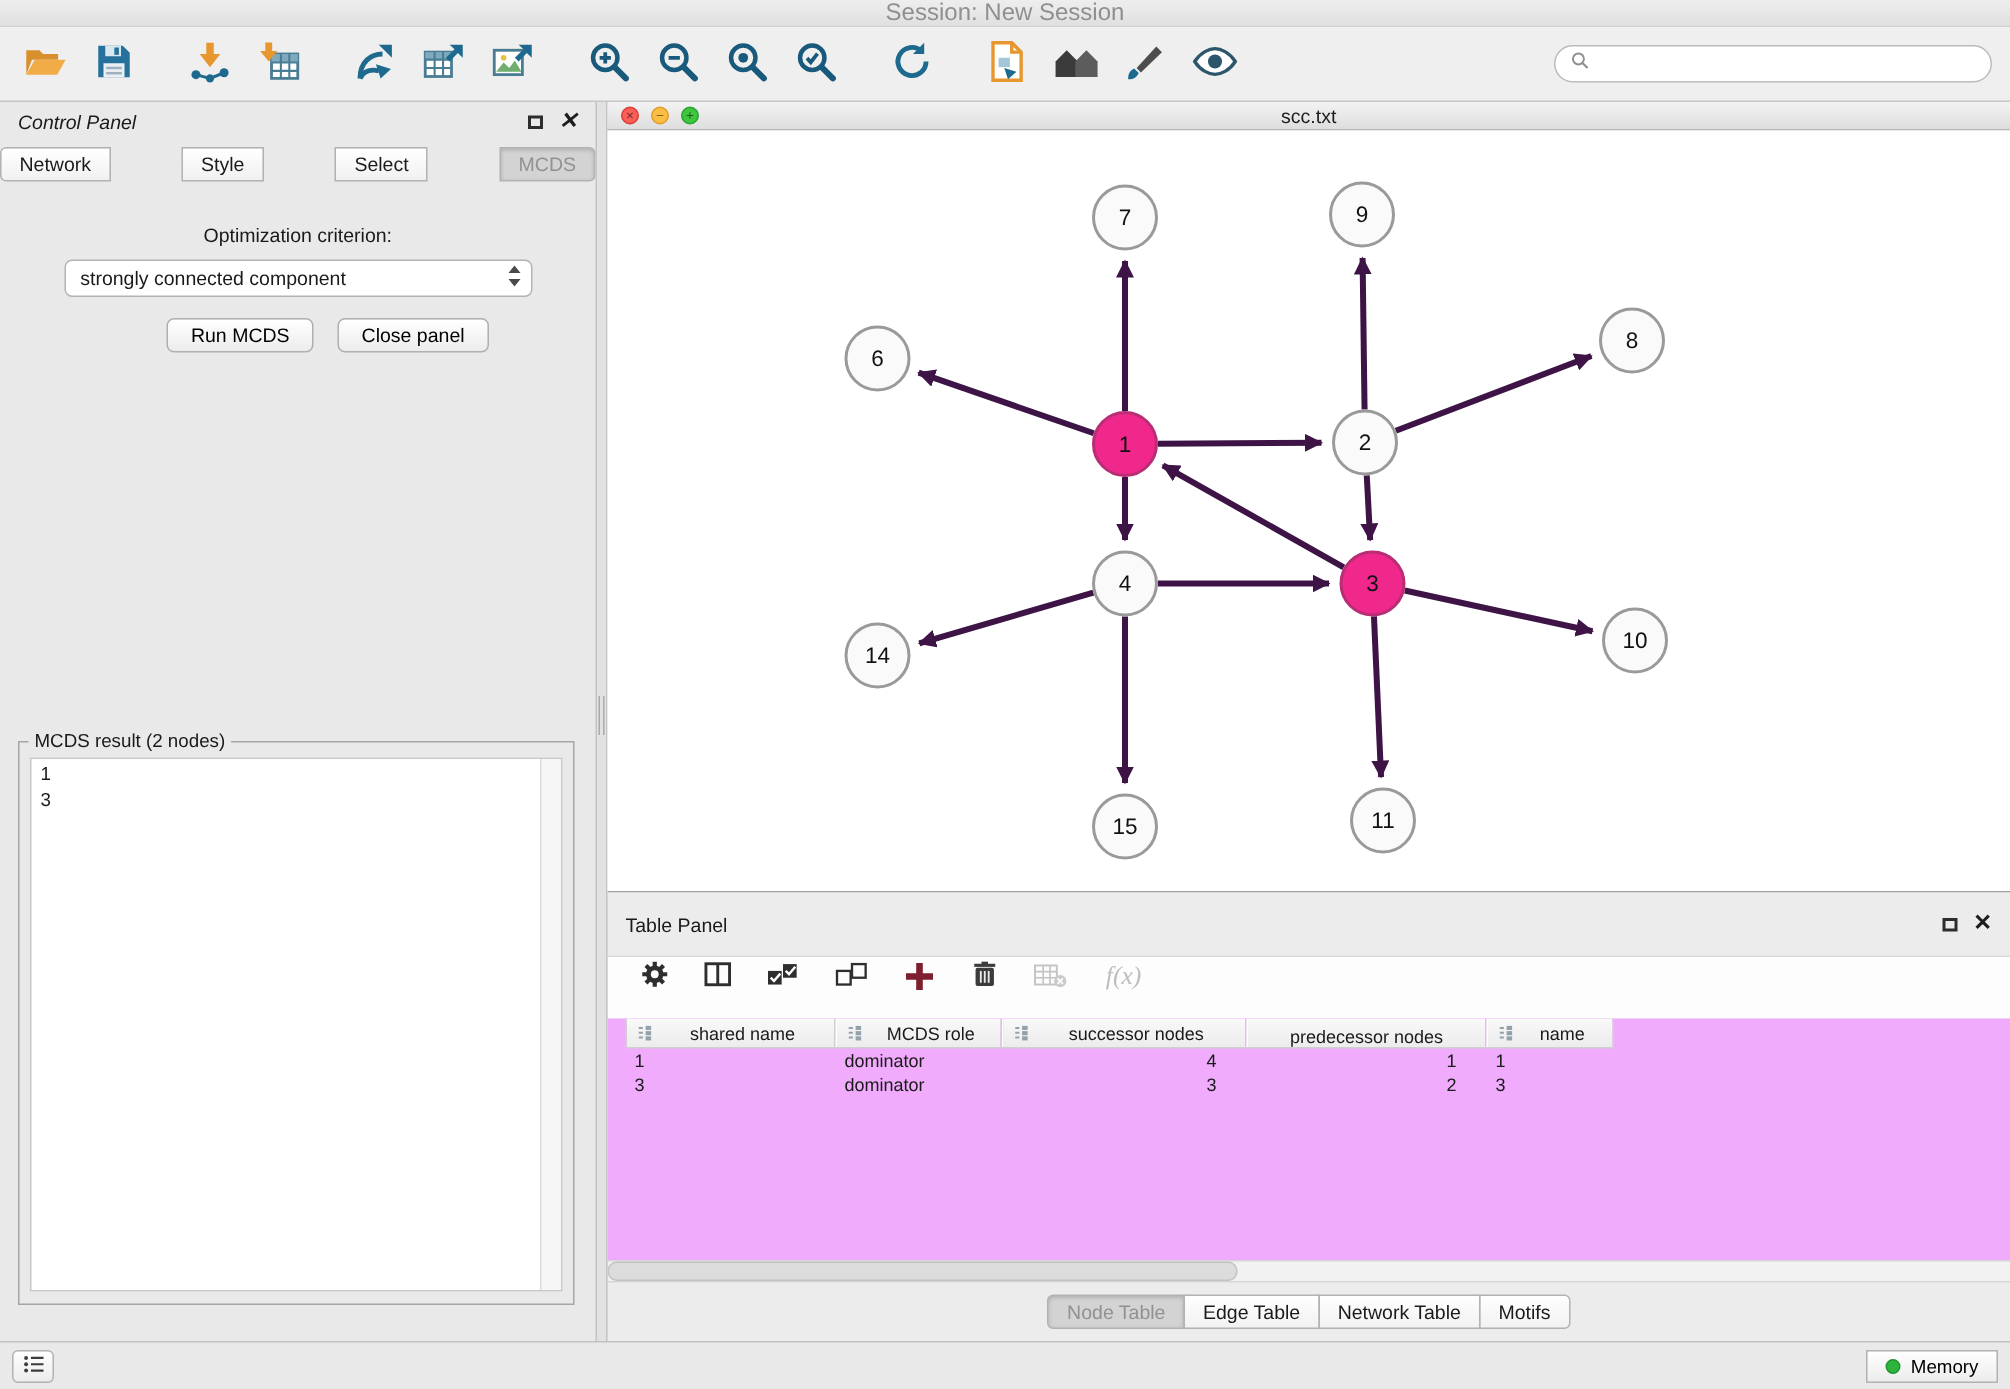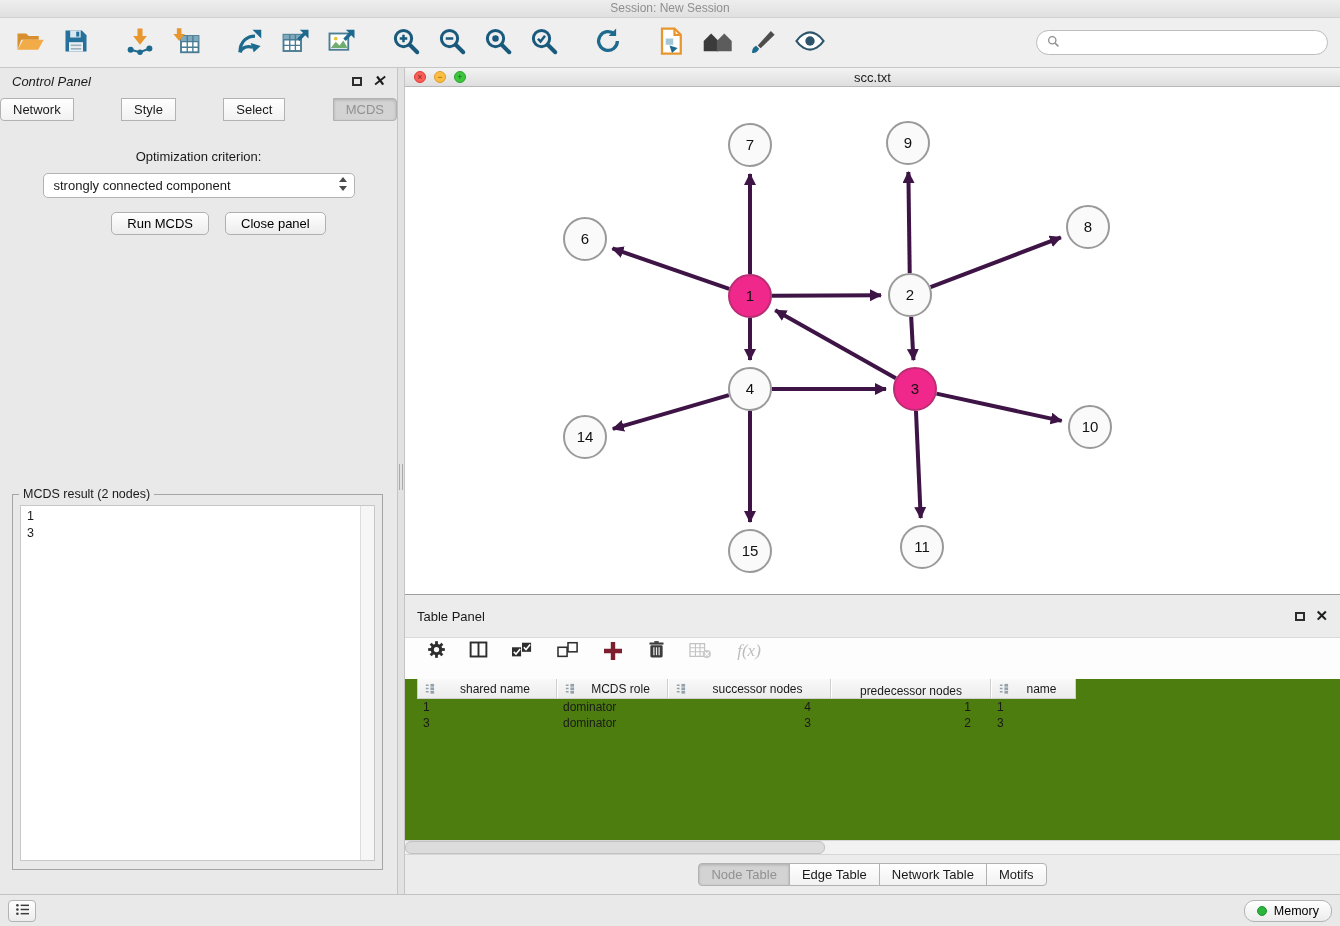--- a/index.html
+++ b/index.html
@@ -1,21 +1,21 @@
 <!DOCTYPE html>
 <html><head>
 <meta charset="utf-8">
 <style>
   * { box-sizing: border-box; margin: 0; padding: 0; }
   html, body { width: 1340px; height: 926px; overflow: hidden;
     font-family: "Liberation Sans", sans-serif; background: #ececec; color: #1a1a1a; }
 
   
   .titlebar { height: 18px; background: linear-gradient(#eee, #e0e0e0);
-    border-bottom: 1px solid #d2d2d2; text-align: center; font-size: 12px;
+    border-bottom: 1px solid #d2d2d2; text-align: center; font-size: 16px;
     color: #8f8f8f; line-height: 17px; }
 
   
   .toolbar { height: 50px; background: #efefef; border-bottom: 1px solid #c6c6c6;
     display: flex; align-items: center; padding: 0 12px; }
   .tgroup { display: flex; align-items: center; gap: 10px; margin-right: 28px; }
   .tbtn { width: 36px; height: 36px; display: flex; align-items: center;
     justify-content: center; background: transparent; border: none; }
   .search { margin-left: auto; width: 292px; height: 25px; background: #fff;
     border: 1px solid #bcbcbc; border-radius: 13px; display: flex;
@@ -81,21 +81,21 @@
   .nw-canvas svg { position: absolute; inset: 0; width: 100%; height: 100%; }
 
   
   .table-panel { flex: 1; background: #ececec; display: flex; flex-direction: column; }
   .tp-header { height: 42px; display: flex; align-items: center; padding: 0 12px;
     font-size: 13px; }
   .tp-toolbar { height: 42px; background: #fdfdfd; border-top: 1px solid #d9d9d9;
     display: flex; align-items: flex-start; gap: 16px; padding: 0 18px; }
   .fx { font-family: "Liberation Serif", serif; font-style: italic;
     font-size: 17px; color: #bdbdbd; }
-  .tp-table { flex: 1; background: #4d7c0f; overflow: hidden; }
+  .tp-table { flex: 1; background: #f0abfc; overflow: hidden; }
   .thead { display: flex; height: 20px; margin-left: 12px;
     border-bottom: 1px solid #cfcfcf; width: fit-content; }
   .th { display: flex; align-items: center; gap: 5px; padding: 0 6px;
     font-size: 12px; background: linear-gradient(#f9f9f9,#ececec);
     border-right: 1px solid #cfcfcf; border-left: 1px solid #fff; }
   .th:first-child { border-left: 1px solid #cfcfcf; }
   .th span { flex: 1; text-align: center; }
   .trow { display: flex; height: 16px; margin-left: 12px; font-size: 12px; }
   .td { line-height: 16px; padding: 0 6px; }
   .tp-hscroll { height: 15px; background: #f2f2f2; border-top: 1px solid #d6d6d6;
@@ -106,21 +106,21 @@
     align-items: center; }
 
   
   .statusbar { height: 32px; background: #e9e9e9; border-top: 1px solid #c2c2c2;
     display: flex; align-items: center; padding: 0 8px; }
   .list-btn { width: 28px; height: 22px; background: linear-gradient(#fff,#ececec);
     border: 1px solid #b3b3b3; border-radius: 4px; display: flex;
     align-items: center; justify-content: center; }
   .memory-btn { margin-left: auto; display: flex; align-items: center; gap: 7px;
     background: linear-gradient(#fff,#ececec); border: 1px solid #b3b3b3;
-    border-radius: 10px; padding: 3px 12px; font-size: 12.5px; }
+    border-radius: 0; padding: 3px 12px; font-size: 12.5px; }
   .mem-dot { width: 10px; height: 10px; border-radius: 50%; background: #2cb53c;
     border: 1px solid #219430; }
 </style>
 </head>
 <body>
 
 <div class="titlebar">
   <span>Session: New Session</span>
 </div>
 

